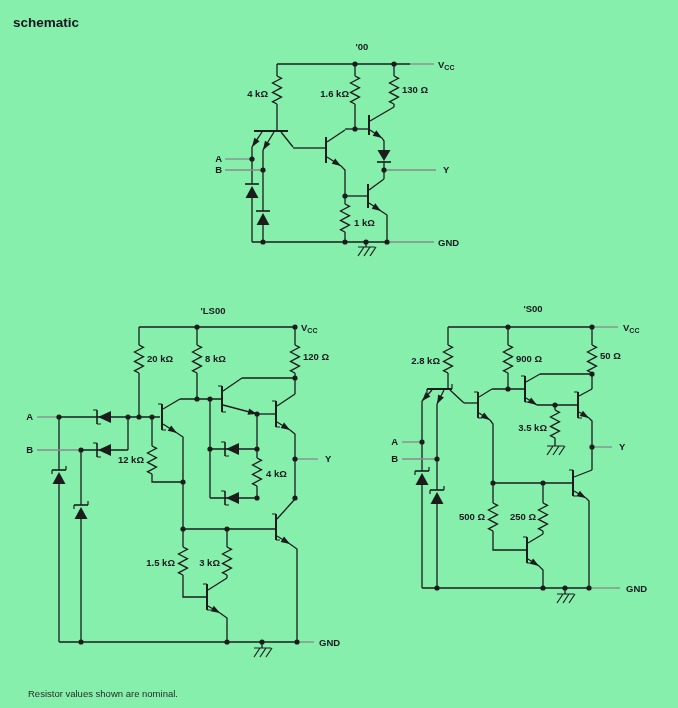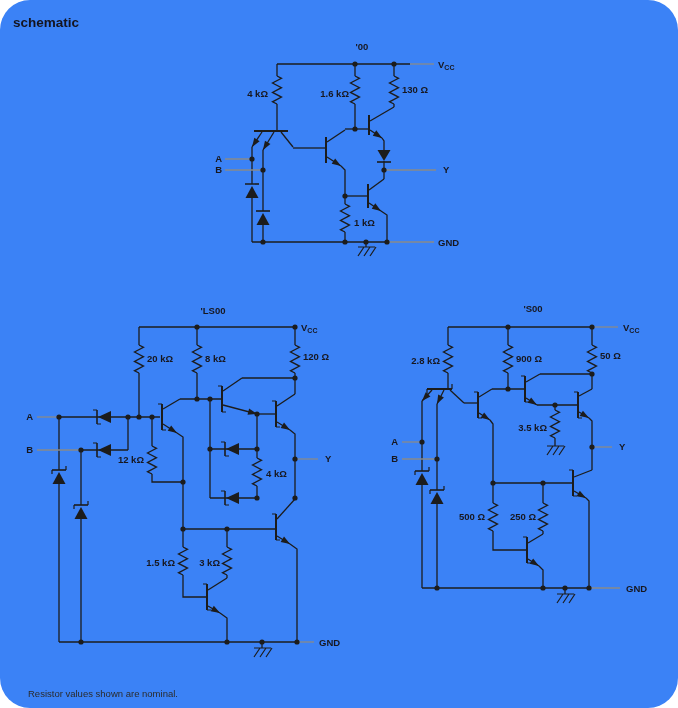--- a/index.html
+++ b/index.html
@@ -1,16 +1,16 @@
 <!DOCTYPE html>
 <html><head>
 <meta charset="utf-8">
 <style>
   html,body{margin:0;padding:0;background:#ffffff;}
-  #stage{position:relative;width:678px;height:708px;background:#3b82f6;overflow:hidden;border-radius:30px;}
+  #stage{position:relative;width:678px;height:708px;background:#86efac;overflow:hidden;}
   svg{position:absolute;left:0;top:0;}
   .heading{font:bold 13.5px "Liberation Sans",sans-serif;fill:#14141f;}
   .note{font:9.5px "Liberation Sans",sans-serif;fill:#2b2b2b;}
   .lbl{font:bold 9.5px "Liberation Sans",sans-serif;fill:#17171f;}
   .sub{font-size:7px;}
 </style>
 </head>
 <body>
 
 <div id="stage">

